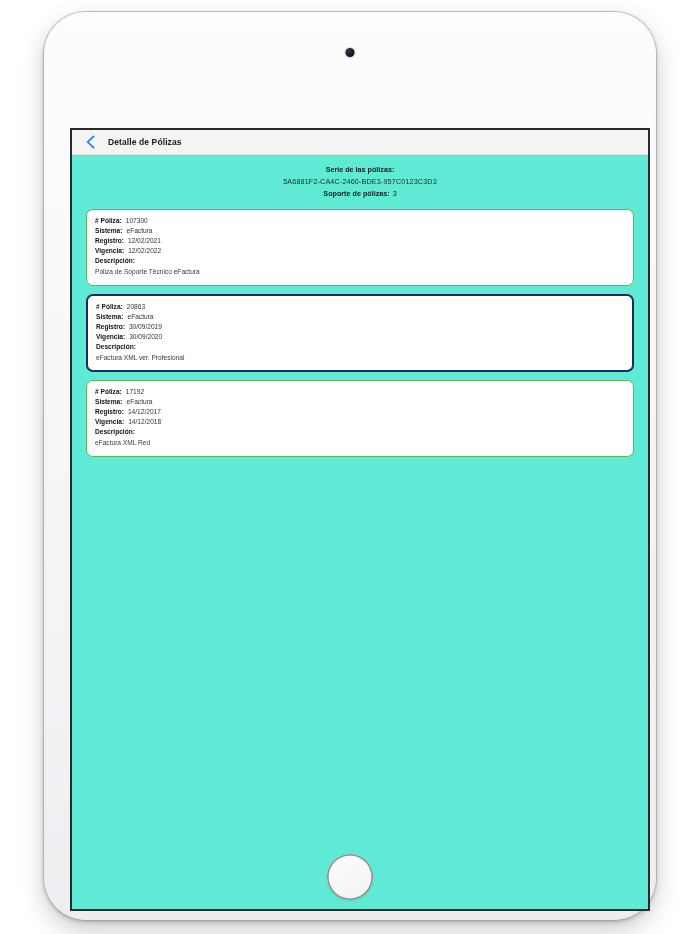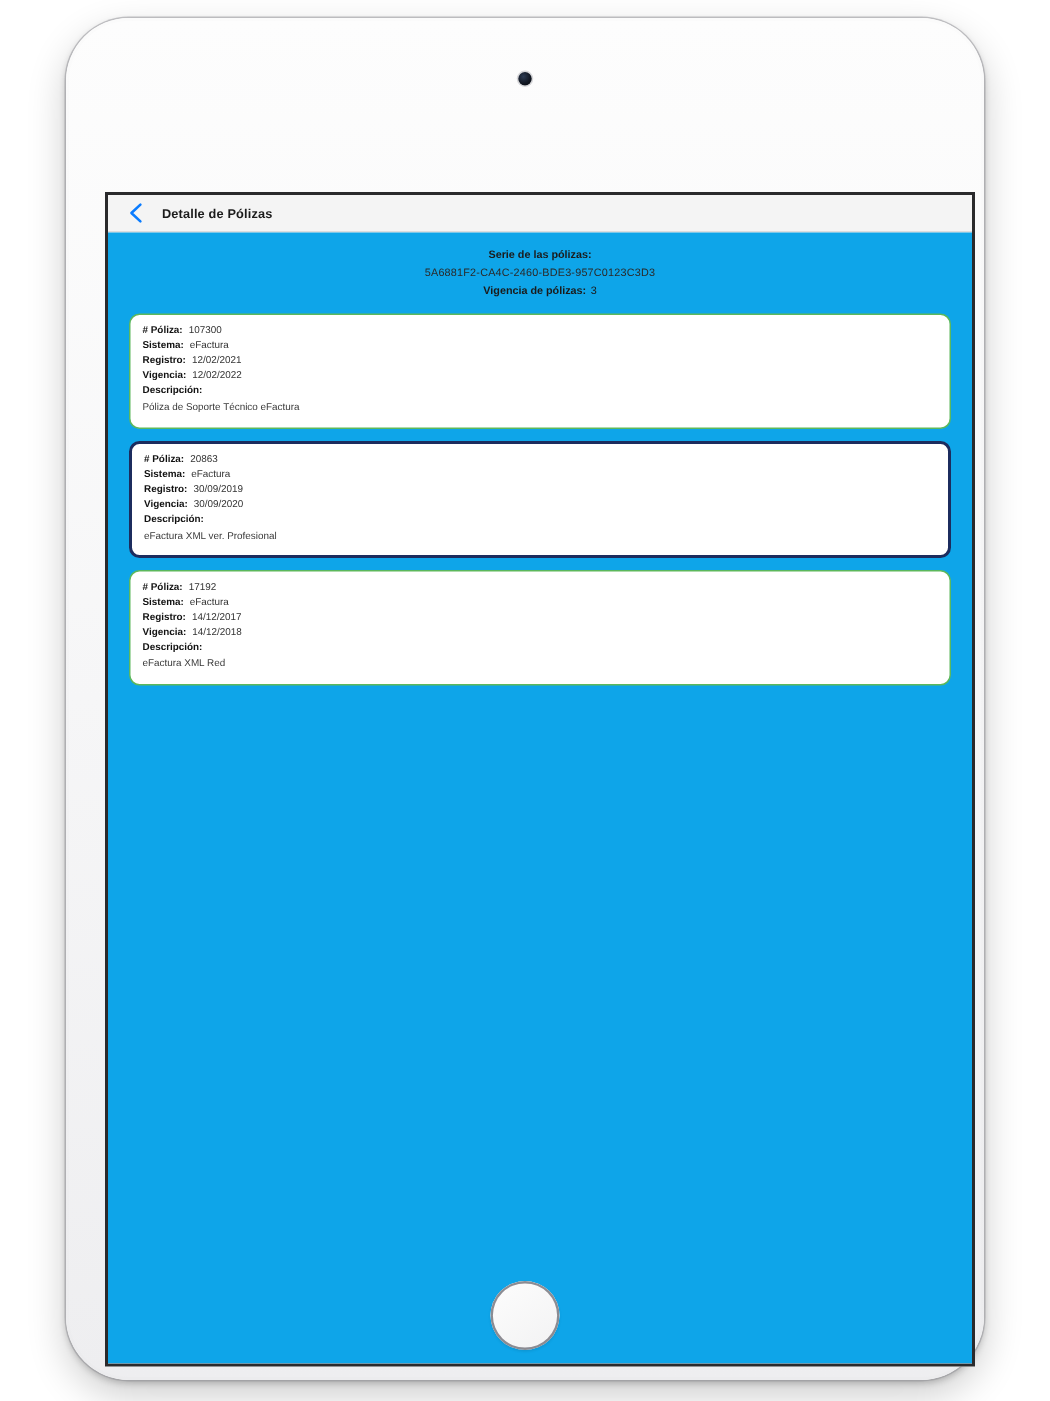--- a/index.html
+++ b/index.html
@@ -109,21 +109,21 @@
     margin-left: 8px;
     letter-spacing: 0.1px;
     white-space: nowrap;
   }
 
   
   #app-content {
     padding: 9px 14px 0 14px;
     box-sizing: border-box;
     height: calc(100% - 25px);
-    background: #0ea5e9;
+    background: #5eead4;
     overflow: hidden;
   }
 
   #series-block {
     text-align: center;
     margin-bottom: 8px;
   }
   .series-label {
     font-size: 7.2px;
     font-weight: bold;
@@ -210,21 +210,21 @@
       </div>
       <div id="navbar-title">Detalle de Pólizas</div>
     </div>
 
     <div id="app-content">
 
       <div id="series-block">
         <div class="series-label">Serie de las pólizas:</div>
         <div class="series-value">5A6881F2-CA4C-2460-BDE3-957C0123C3D3</div>
         <div class="count-row">
-          <span class="count-label">Vigencia de pólizas:</span><span class="count-value">3</span>
+          <span class="count-label">Soporte de pólizas:</span><span class="count-value">3</span>
         </div>
       </div>
 
       <div id="policy-list">
 
         <div class="policy-card accent-green">
           <div class="field-row">
             <span class="field-label"># Póliza:</span><span class="field-value">107300</span>
           </div>
           <div class="field-row">

